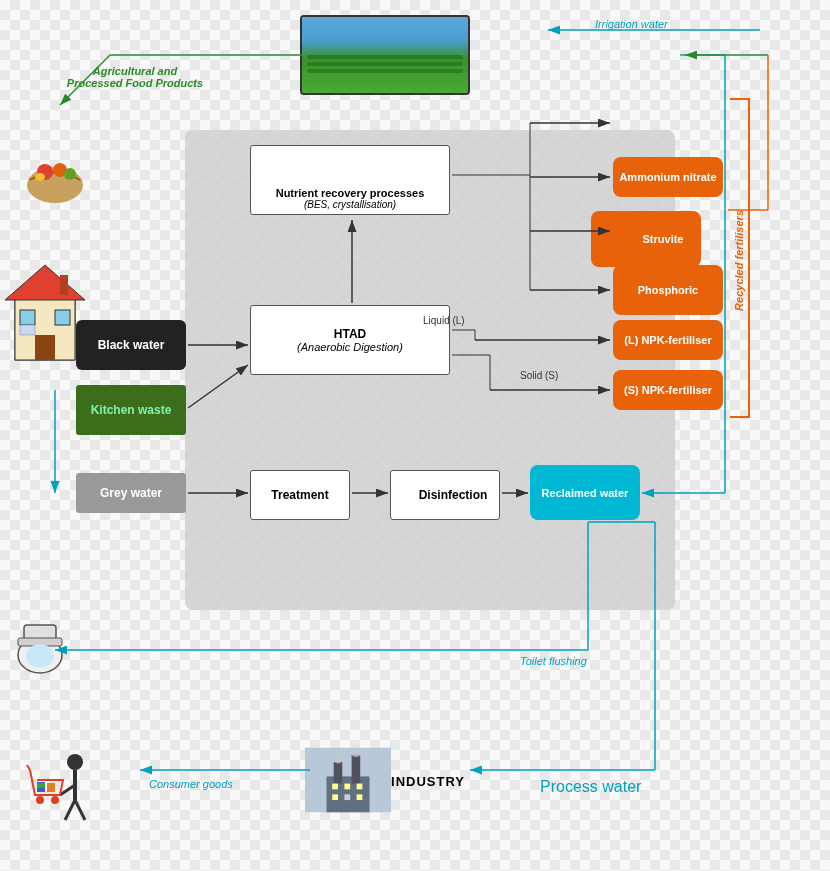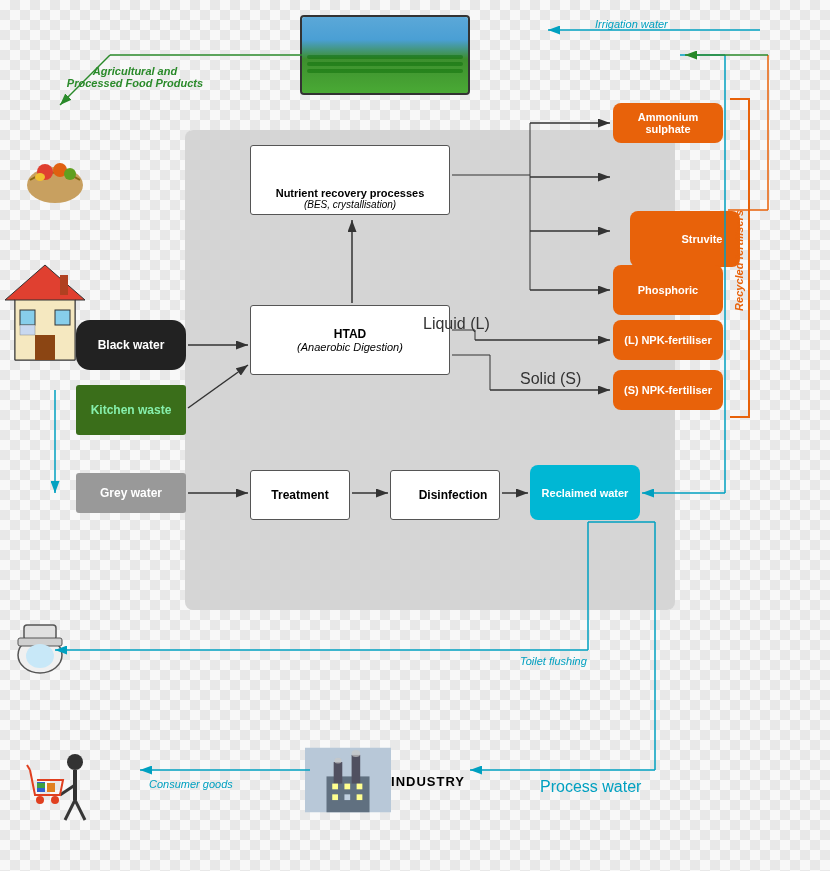--- a/index.html
+++ b/index.html
@@ -168,21 +168,21 @@
       height: 40px;
     }
     .box-ammonium-nitrate {
       top: 147px;
       left: 583px;
       width: 110px;
       height: 40px;
     }
     .box-struvite {
       top: 201px;
-      left: 600px;
+      left: 561px;
       width: 110px;
       height: 56px;
       padding-left: 40px;
     }
     .box-phosphoric {
       top: 255px;
       left: 583px;
       width: 110px;
       height: 50px;
     }
@@ -219,21 +219,21 @@
 
     
     .black-water-box {
       position: absolute;
       top: 310px;
       left: 46px;
       width: 110px;
       height: 50px;
       background: #222;
       color: white;
-      border-radius: 14px;
+      border-radius: 6px;
       display: flex;
       align-items: center;
       justify-content: center;
       font-size: 12px;
       font-weight: bold;
     }
 
     
     .kitchen-waste-box {
       position: absolute;
@@ -404,21 +404,21 @@
       top: 0;
       left: 0;
       width: 770px;
       height: 850px;
       pointer-events: none;
     }
 
     
     .arrow-label {
       position: absolute;
-      font-size: 16px;
+      font-size: 10px;
       color: #333;
     }
 
     
     .recycled-bracket {
       position: absolute;
       top: 88px;
       left: 700px;
       width: 20px;
       height: 320px;
@@ -530,22 +530,22 @@
   </div>
 
   <div class="treatment-box">
     <span>Treatment</span>
   </div>
 
   <div class="disinfection-box">
     <span>Disinfection</span>
   </div>
 
-  <div class="orange-box box-ammonium-sulphate">
-    <span>Ammonium sulphate</span>
+  <div class="orange-box box-ammonium-nitrate">
+    <span>Ammonium nitrate</span>
   </div>
   <div class="orange-box box-struvite">
     <span>Struvite</span>
   </div>
   <div class="orange-box box-phosphoric">
     <span>Phosphoric</span>
   </div>
   <div class="orange-box box-npk-s">
     <span>(S) NPK-fertiliser</span>
   </div>

